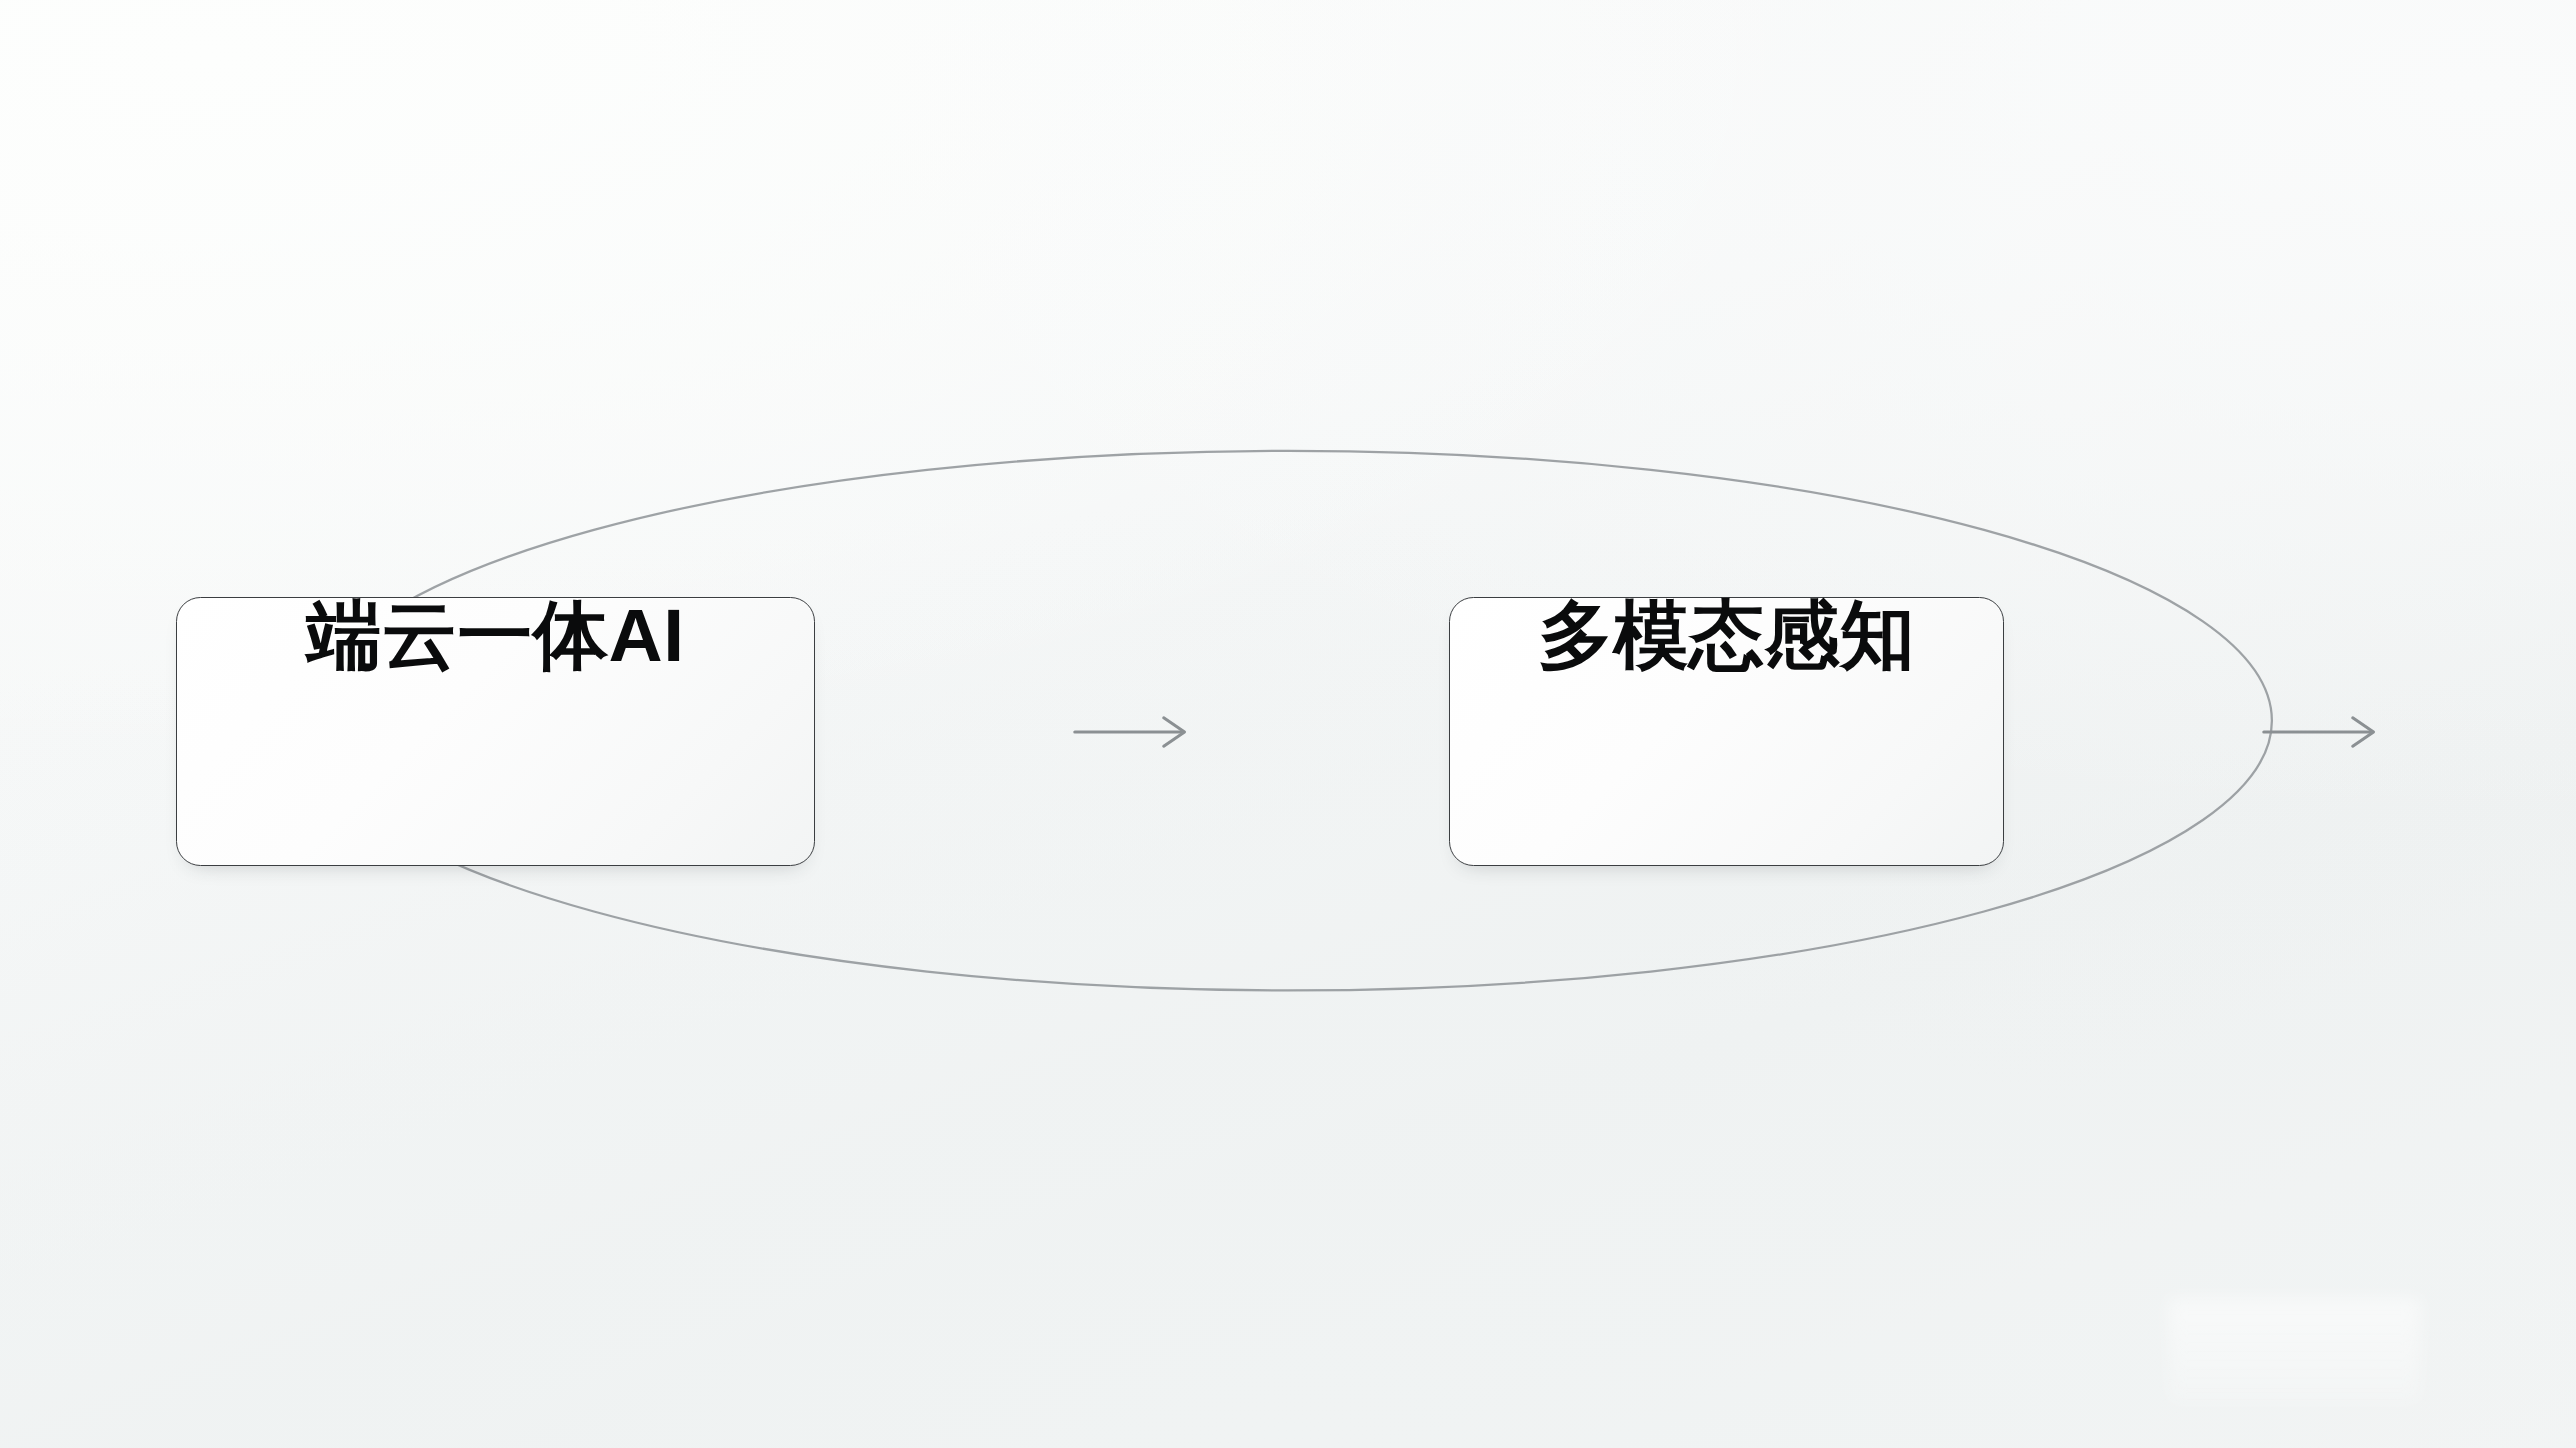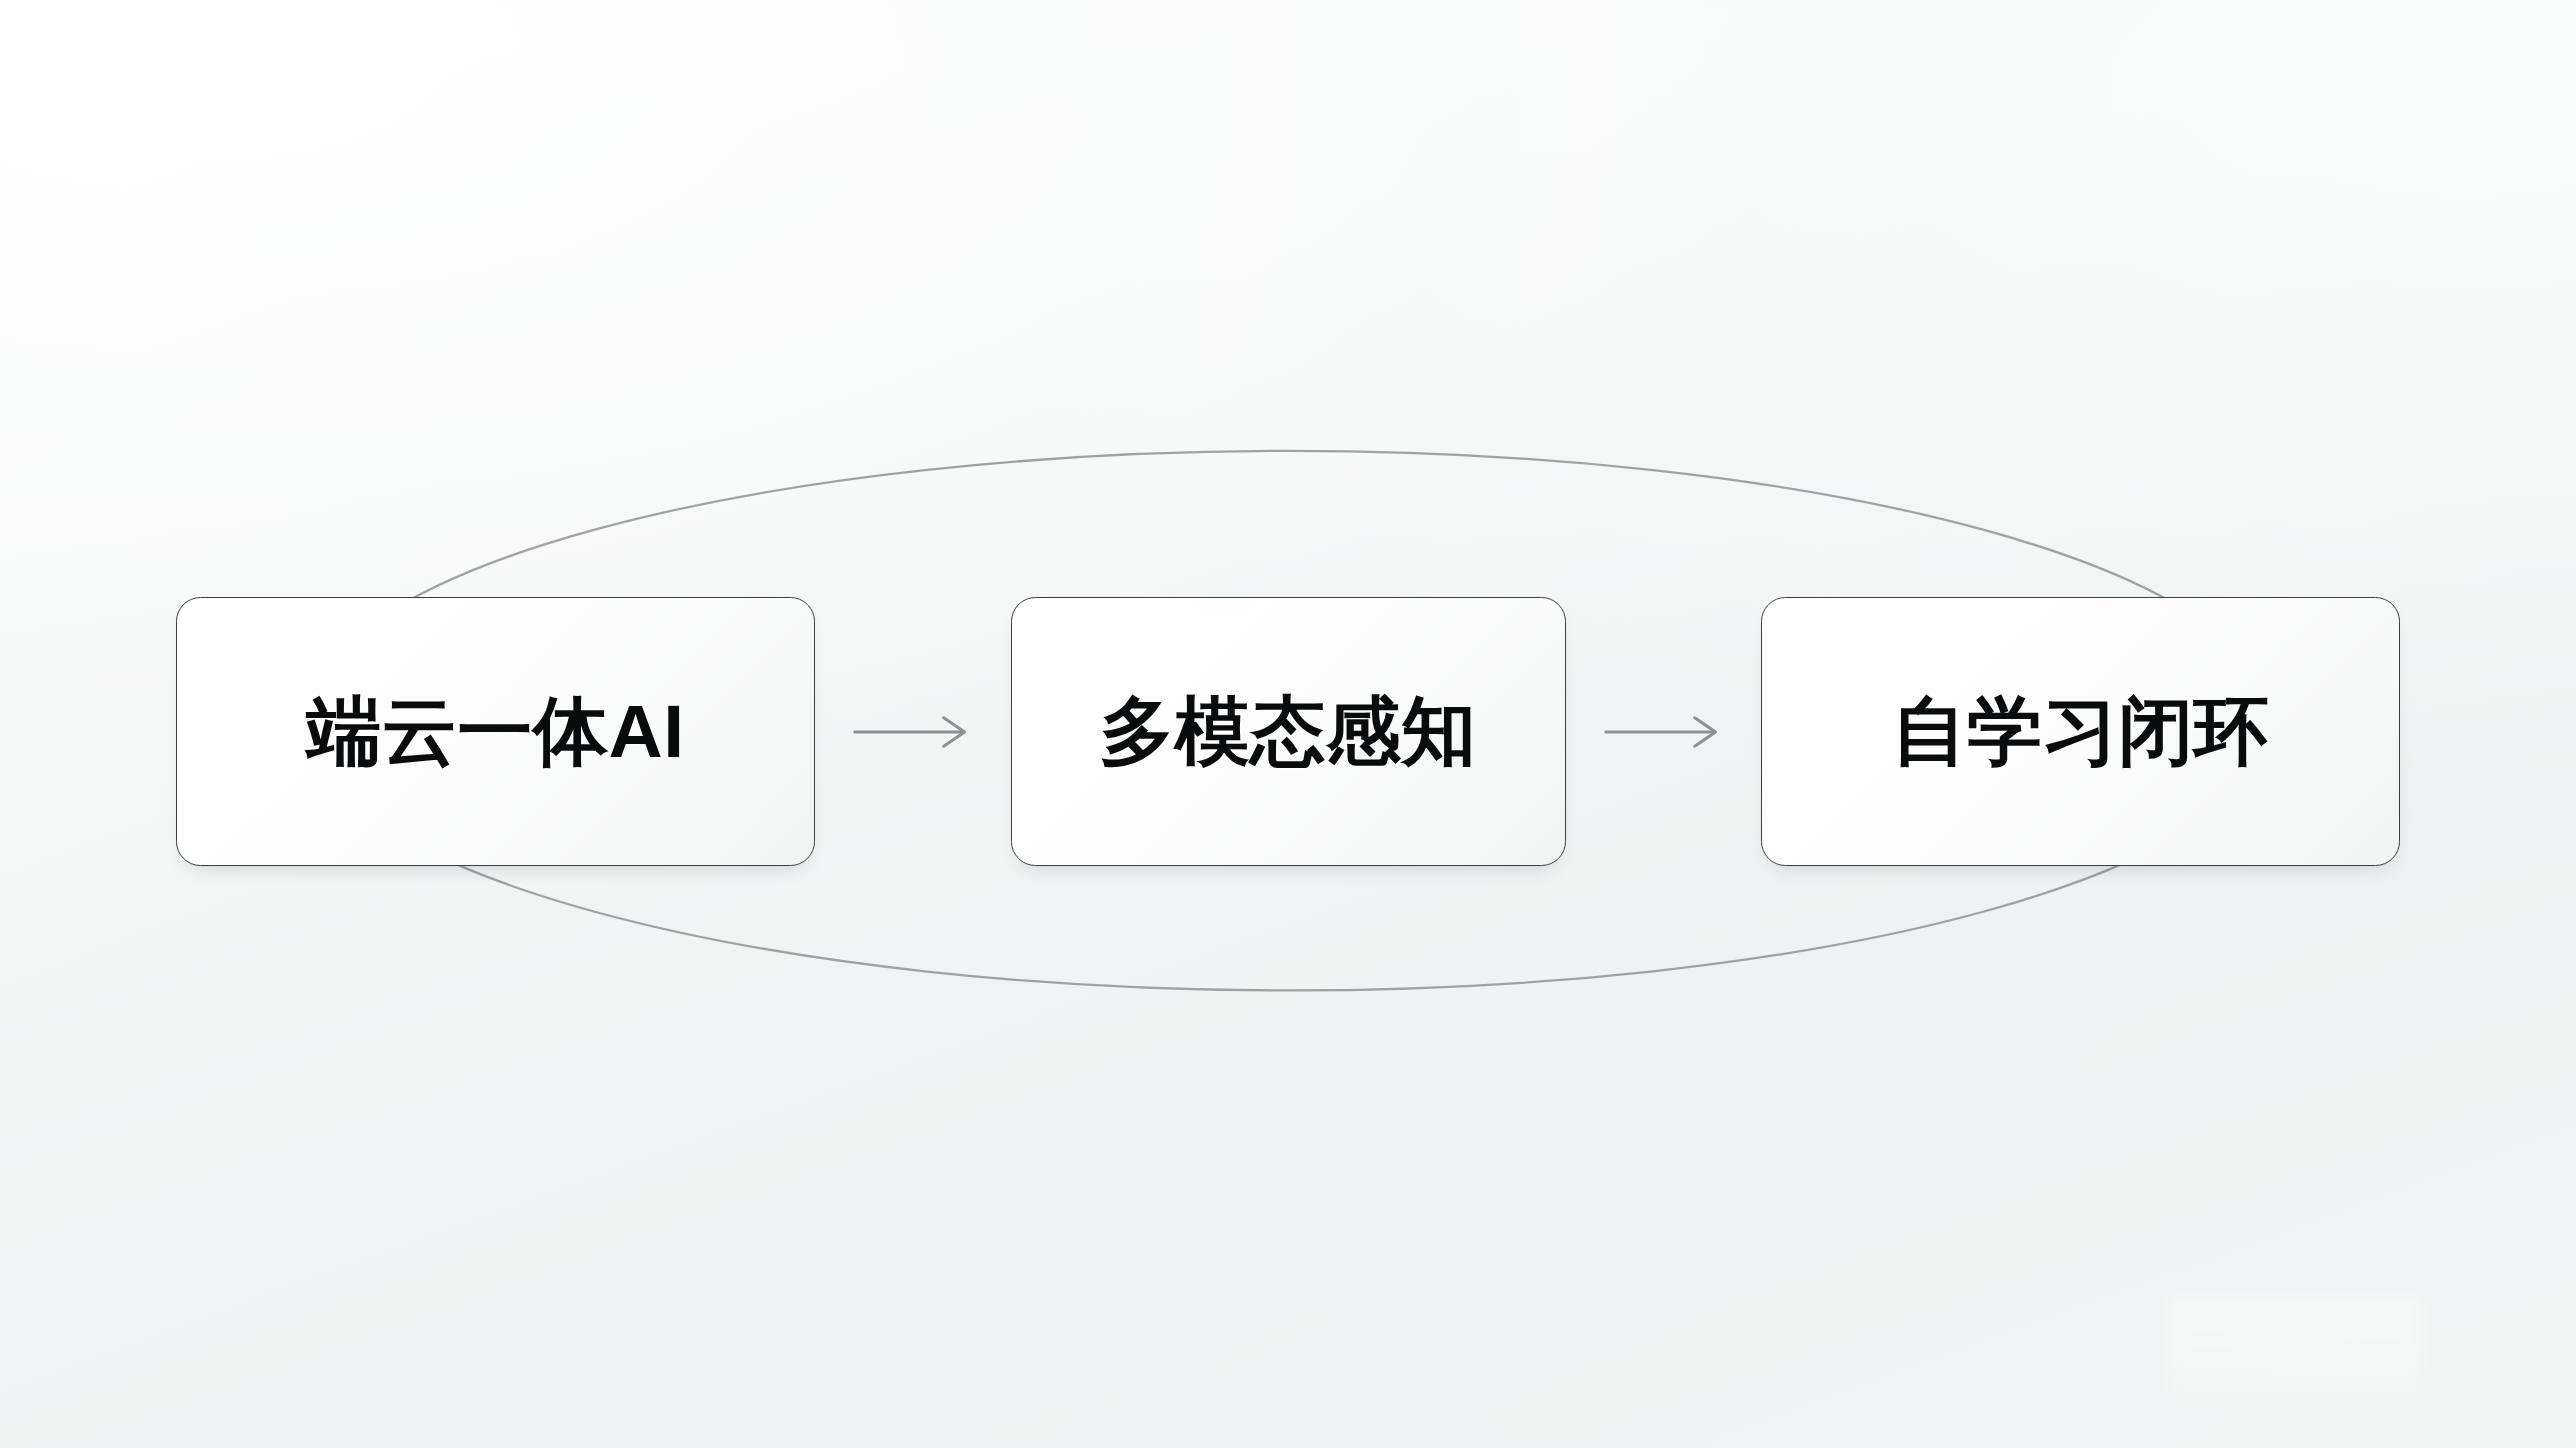--- a/index.html
+++ b/index.html
@@ -70,21 +70,20 @@
     height: 269px;
     box-sizing: border-box;
     border: 1.9px solid #3b3e41;
     border-radius: 24.5px;
     background:
       linear-gradient(135deg, #ffffff 0%, #fdfdfd 42%, #f7f8f8 78%, #f2f4f4 100%);
     box-shadow:
       0 0.9px 0 rgba(255,255,255,.9) inset,
       0 9.4px 21px -13.2px rgba(40,45,50,.28);
     display: flex;
-    align-items: center;
     justify-content: center;
     flex: 0 0 auto;
   }
   .node-card#node-card-0 { width: 639px; }
   .node-card#node-card-1 { width: 555px; }
   .node-card#node-card-2 { width: 639px; }
 
   .node-label {
     font-size: 75px;
     font-weight: 700;
@@ -141,19 +140,16 @@
       <span class="node-label">多模态感知</span>
     </div>
 
     <div class="flow-arrow">
       <svg width="123" height="42" viewBox="0 0 130 44" aria-hidden="true">
         <path class="arrow-stroke" d="M4 22 H116"></path>
         <path class="arrow-stroke" d="M98 7 L120 22 L98 37"></path>
       </svg>
     </div>
 
-    <div class="node-card" id="node-card-2">
-      <span class="node-label">自学习闭环</span>
-    </div>
 
   </div>
 </div>
 
 
 </body></html>

